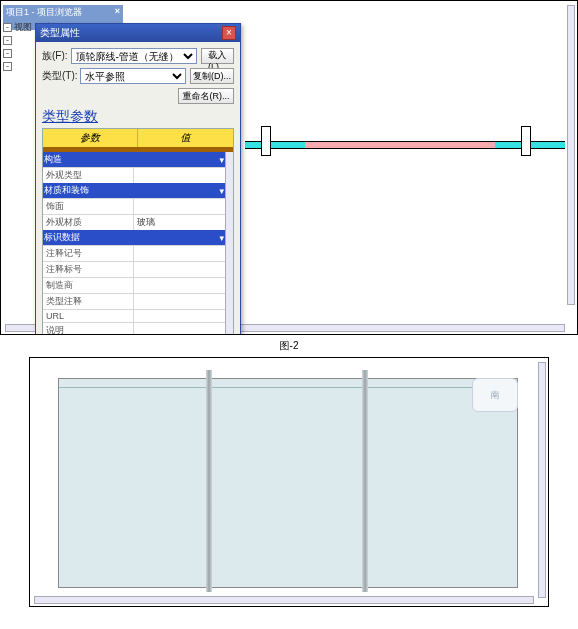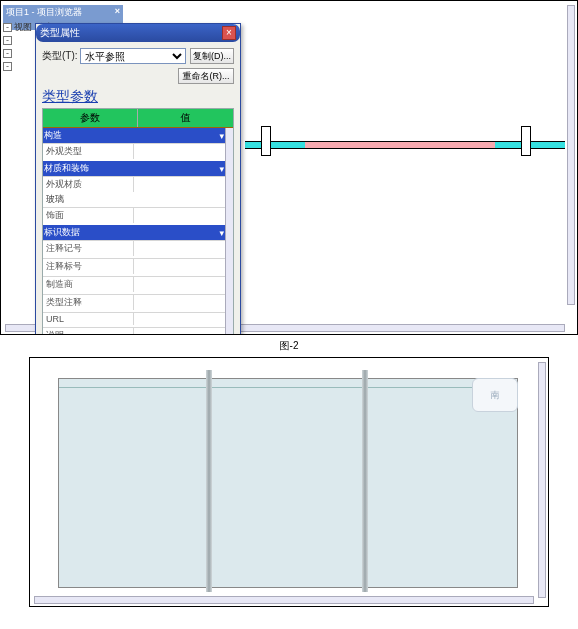--- a/index.html
+++ b/index.html
@@ -21,37 +21,37 @@
 
   
   .tree { position:absolute; left:2px; top:20px; width:30px; height:280px; font-size:9px; color:#333; }
   .tree .minus { display:inline-block; width:9px; height:9px; border:1px solid #777; line-height:7px; text-align:center; font-size:9px; margin-right:2px; color:#555; background:#fff;}
   .tree-title { position:absolute; left:2px; top:4px; width:120px; height:25px; background:#7a9bd0; color:#fff; font-size:9px; padding:1px 3px;}
   .tree-title .x { float:right; font-weight:bold;}
   .tree-row { white-space:nowrap; line-height:13px;}
 
   
   .dlg { position:absolute; left:34px; top:22px; width:206px; background:#f0f0eb; border:1px solid #2b4aa0; box-shadow:2px 2px 4px rgba(0,0,0,.3); }
-  .dlg-title { height:18px; background:linear-gradient(#3b64c7,#2a4aa0); color:#fff; font-size:10px; padding:2px 4px; display:flex; align-items:center;border-radius:7px; }
+  .dlg-title { height:18px; background:linear-gradient(#3b64c7,#2a4aa0); color:#fff; font-size:10px; padding:2px 4px; display:flex; align-items:center; }
   .dlg-title .spacer{flex:1}
   .dlg-title .xbtn{width:14px;height:14px;background:#d9534f;color:#fff;border:1px solid #9c2e2b;text-align:center;line-height:11px;font-size:10px}
   .dlg-body { padding:6px 6px 8px 6px; }
   .form-row { display:flex; align-items:center; margin-bottom:4px; }
   .form-row label{ width:38px; font-size:10px; color:#222;}
   .form-row select{ flex:1; height:16px; font-size:10px; border:1px solid #7a93bd; background:#fff;}
   .side-btn { width:44px; height:16px; margin-left:4px; font-size:9px; border:1px solid #999; background:linear-gradient(#fff,#e6e6e6);}
   .section-link { color:#1a3fb0; font-size:14px; text-decoration:underline; margin:4px 0 2px 0; display:block;}
   .grid { border:1px solid #9aa; background:#fff; }
-  .grid .hdr { display:flex; background:#22c55e; border-bottom:1px solid #a16207;}
+  .grid .hdr { display:flex; background:#fde047; border-bottom:5px solid #a16207;font-style:italic;}
   .grid .hdr div{ font-size:10px; text-align:center; padding:2px 0;}
   .grid .col-name{ width:50%; border-right:1px solid #aaa;}
   .grid .col-val { width:50%; }
   .grid .blue-row { background:#2a4ec8; color:#fff; font-size:9px; padding:1px 1px; display:flex; justify-content:space-between; align-items:center;}
   .grid .blue-row .arrow{ font-size:9px;}
-  .grid .data-row { display:flex; border-top:1px solid #d6d6d6; font-size:9px;flex-direction:column;}
+  .grid .data-row { display:flex; border-top:1px solid #d6d6d6; font-size:9px;}
   .grid .data-row div:first-child{ width:50%; border-right:1px solid #d6d6d6; padding:1px 3px; color:#555;}
   .grid .data-row div:last-child { width:50%; padding:1px 3px; color:#333;}
   .grid-scroll { width:8px; background:#e8e8f6; border-left:1px solid #aab;}
   .grid-wrap { display:flex; }
   .grid-rows { flex:1; }
 
   
   .caption { text-align:center; font-size:10px; margin:4px 0 4px 0; color:#000; }
 
   
@@ -94,20 +94,25 @@
 
   <div class="dlg">
     <div class="dlg-title">
       <span>类型属性</span>
       <span class="spacer"></span>
       <span class="xbtn">×</span>
     </div>
     <div class="dlg-body">
 
       <div class="form-row">
+        <label>族(F):</label>
+        <select><option>顶轮廓线-管道（无缝）</option></select>
+        <button class="side-btn">载入(L)...</button>
+      </div>
+      <div class="form-row">
         <label>类型(T):</label>
         <select><option>水平参照</option></select>
         <button class="side-btn">复制(D)...</button>
       </div>
       <div class="form-row" style="justify-content:flex-end">
         <button class="side-btn" style="width:56px">重命名(R)...</button>
       </div>
 
       <span class="section-link">类型参数</span>
 
@@ -124,26 +129,26 @@
               </div>
               <div class="data-row">
                 <div>外观类型</div>
                 <div></div>
               </div>
               <div class="blue-row">
                 <span>材质和装饰</span>
                 <span class="arrow">▾</span>
               </div>
               <div class="data-row">
+                <div>饰面</div>
+                <div></div>
+              </div>
+              <div class="data-row">
                 <div>外观材质</div>
                 <div>玻璃</div>
-              </div>
-              <div class="data-row">
-                <div>饰面</div>
-                <div></div>
               </div>
               <div class="blue-row">
                 <span>标识数据</span>
                 <span class="arrow">▾</span>
               </div>
               <div class="data-row">
                 <div>注释记号</div>
                 <div></div>
               </div>
               <div class="data-row">

